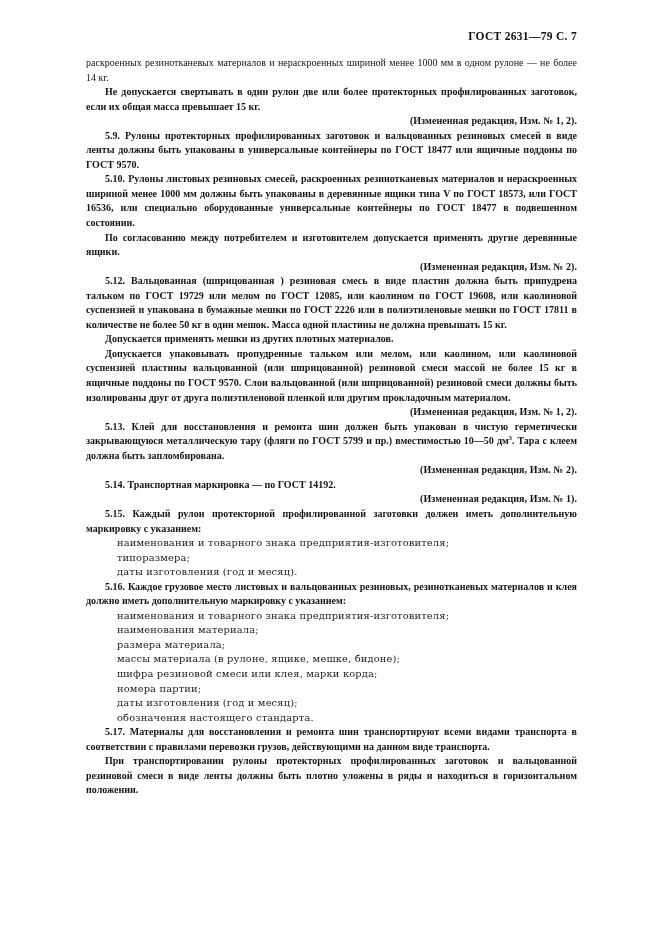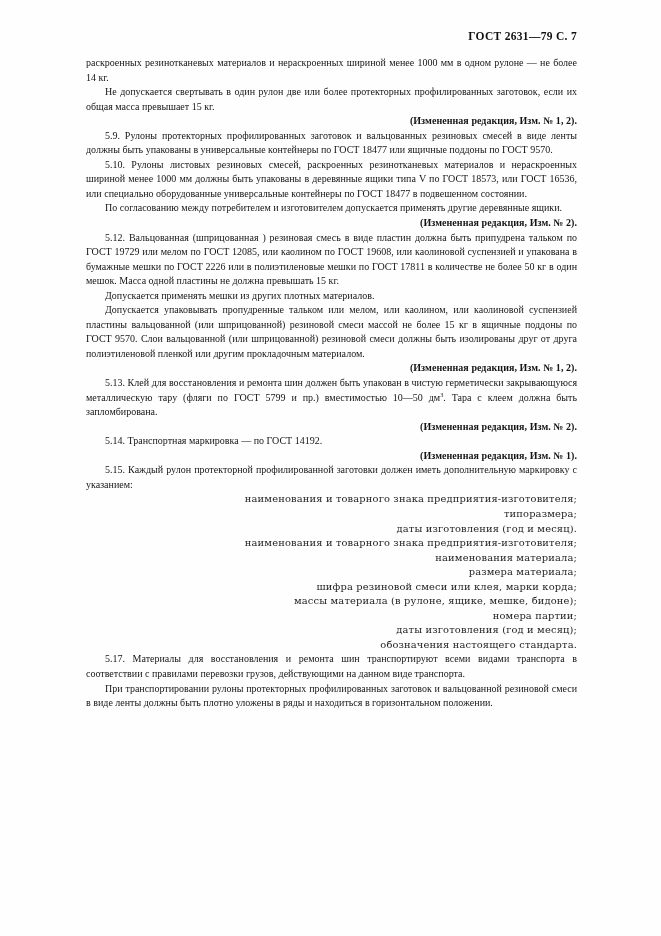--- a/index.html
+++ b/index.html
@@ -48,36 +48,36 @@
   p {
     margin: 0;
     font-size: 10px;
     line-height: 14.55px;
     text-align: justify;
     text-justify: inter-word;
     color: #151515;
     -webkit-font-smoothing: none;
   }
 
-  p.indent { text-indent: 19px; }
+  p.indent { text-indent: 19px; font-weight: bold; }
   p.noindent { text-indent: 0; }
 
   
   p.note {
     font-weight: bold;
     text-indent: 19px;
     text-align: right;
     letter-spacing: 0.05px;
   }
 
   
   p.listitem {
     text-indent: 0;
-    margin-left: 19px;
-    text-align: right;
+    margin-left: 31px;
+    text-align: left;
     font-family: "DejaVu Serif", "Liberation Serif", serif;
     font-size: 9.9px;
     line-height: 14.55px;
     letter-spacing: 0.15px;
     color: #1d1d1d;
   }
 
   
   p.lastline { text-align: left; }
 
@@ -127,26 +127,27 @@
     <p class="indent lastline">5.14.  Транспортная маркировка — по ГОСТ 14192.</p>
 
     <p class="note">(Измененная редакция, Изм. № 1).</p>
 
     <p class="indent">5.15.  Каждый рулон протекторной профилированной заготовки должен иметь дополнительную маркировку с указанием:</p>
 
     <p class="listitem">наименования и товарного знака предприятия-изготовителя;</p>
     <p class="listitem">типоразмера;</p>
     <p class="listitem">даты изготовления (год и месяц).</p>
 
+    <p class="indent">5.16.  Каждое грузовое место листовых и вальцованных резиновых, резинотканевых материалов и клея должно иметь дополнительную маркировку с указанием:</p>
 
     <p class="listitem">наименования и товарного знака предприятия-изготовителя;</p>
     <p class="listitem">наименования материала;</p>
     <p class="listitem">размера материала;</p>
+    <p class="listitem">массы материала (в рулоне, ящике, мешке, бидоне);</p>
     <p class="listitem">шифра резиновой смеси или клея, марки корда;</p>
-    <p class="listitem">массы материала (в рулоне, ящике, мешке, бидоне);</p>
     <p class="listitem">номера партии;</p>
     <p class="listitem">даты изготовления (год и месяц);</p>
     <p class="listitem">обозначения настоящего стандарта.</p>
 
     <p class="indent">5.17.  Материалы для восстановления и ремонта шин транспортируют всеми видами транспорта в соответствии с правилами перевозки грузов, действующими на данном виде транспорта.</p>
 
     <p class="indent">При транспортировании рулоны протекторных профилированных заготовок и вальцованной резиновой смеси в виде ленты должны быть плотно уложены в ряды и находиться в горизонтальном положении.</p>
 
   </div>
 </div>

